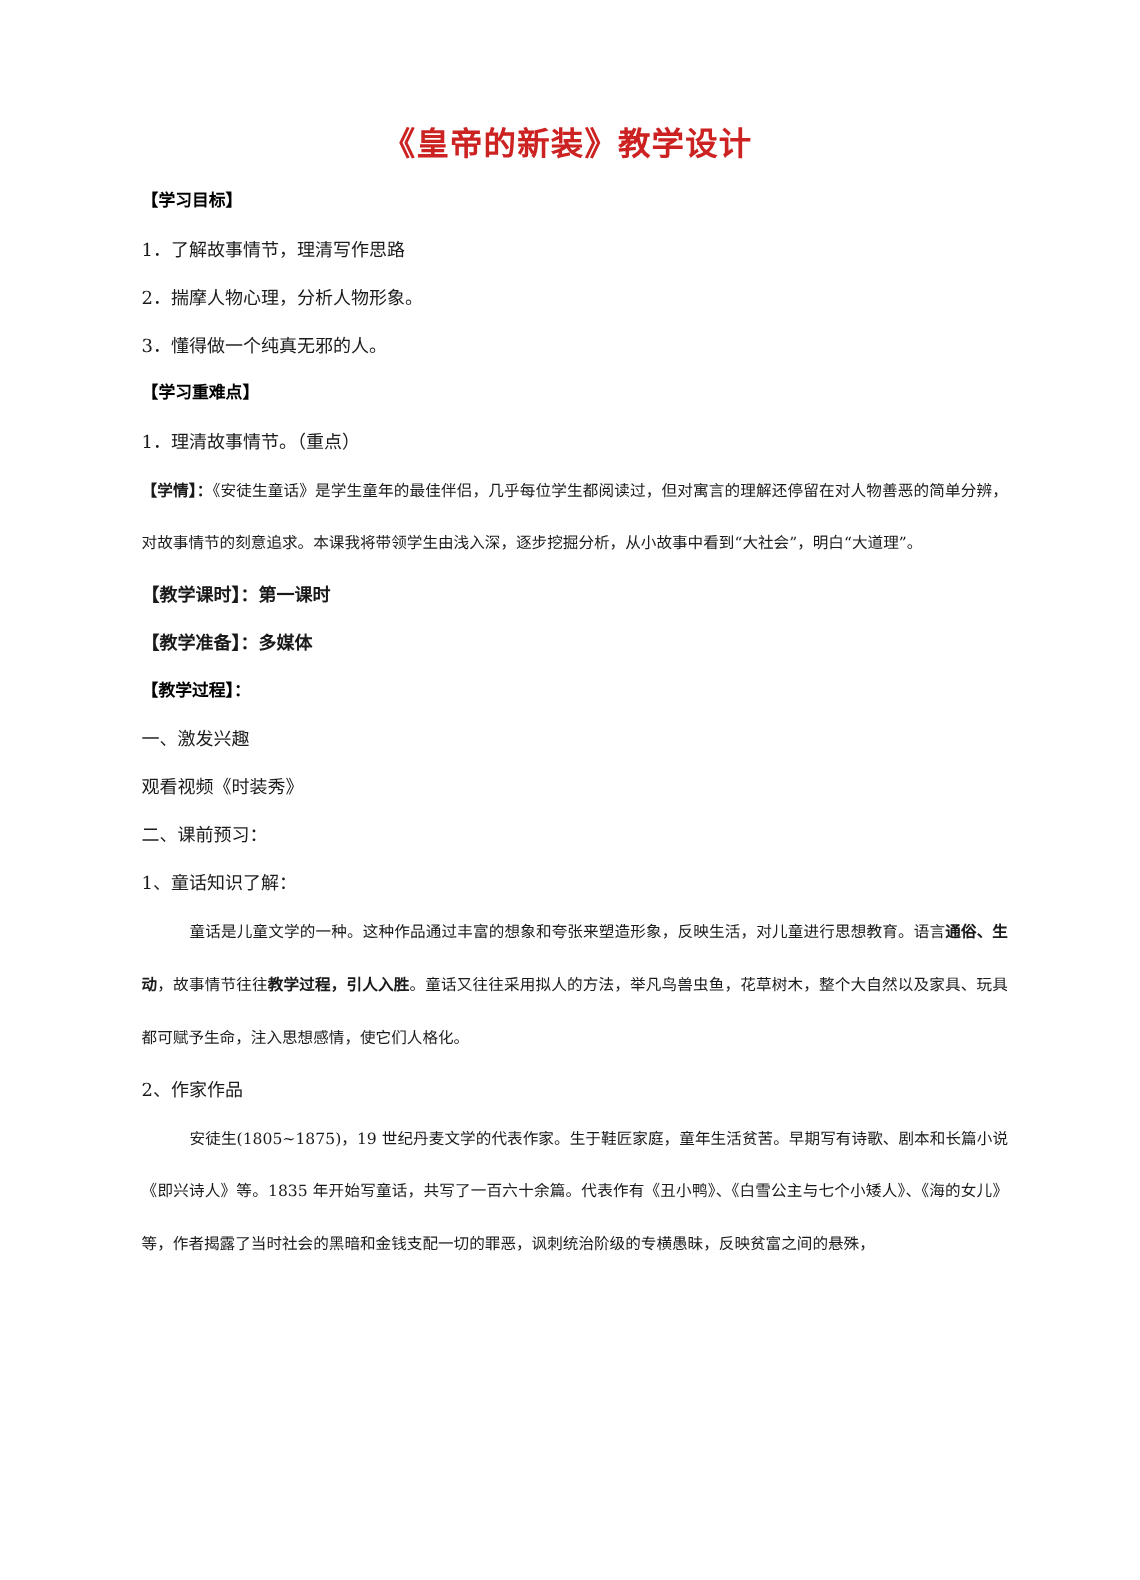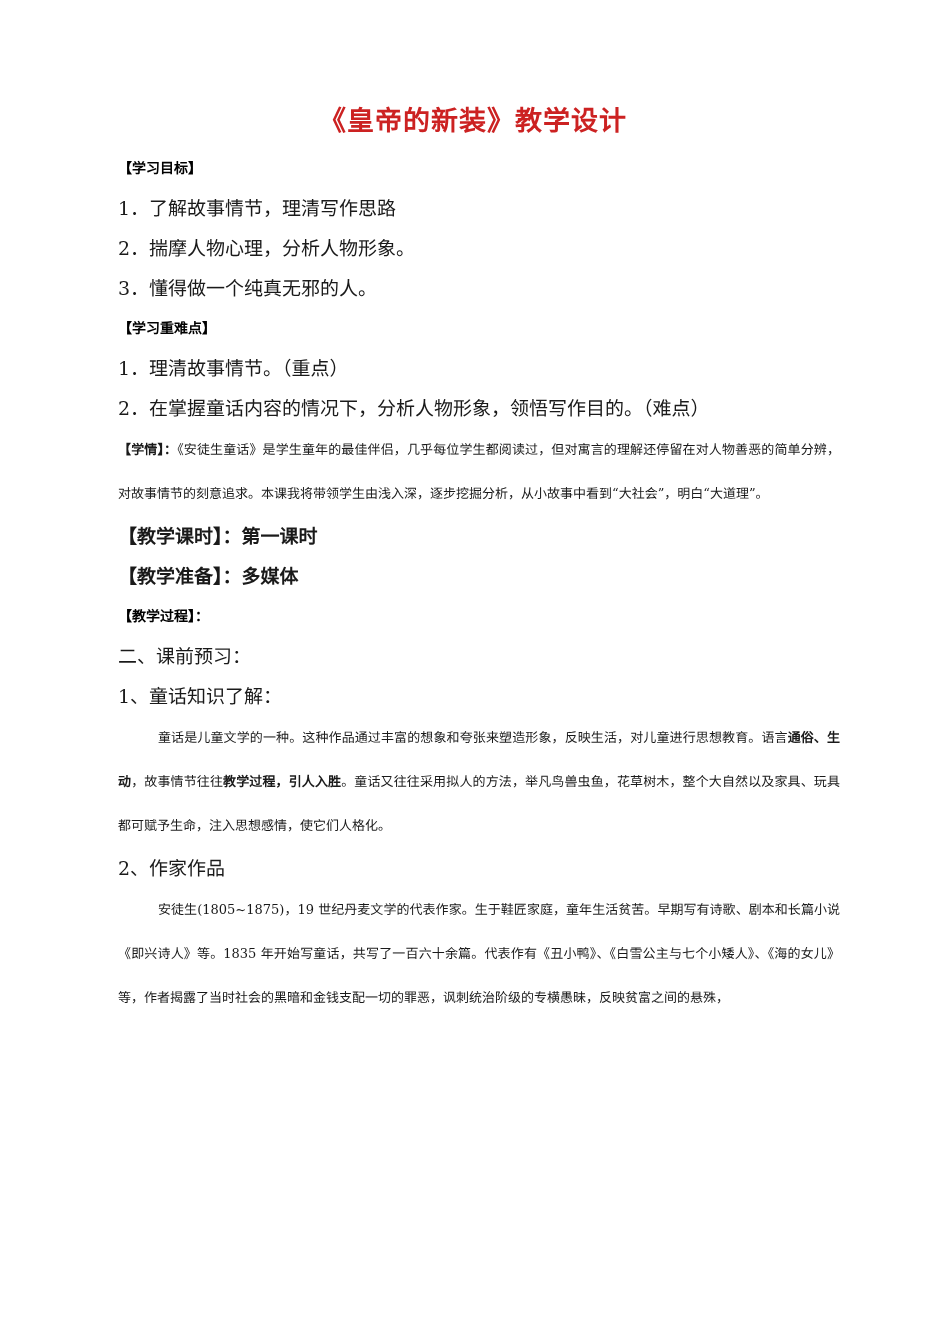--- a/index.html
+++ b/index.html
@@ -37,21 +37,21 @@
   }
   .sec-head {
     font-family: "DejaVu Sans", "Liberation Sans", sans-serif;
     font-weight: bold;
     font-size: 14px;
     line-height: 40px;
     margin: 0;
     white-space: pre;
   }
   .line {
-    font-size: 19px;
+    font-size: 15px;
     line-height: 40px;
     margin: 0;
     white-space: pre;
     color: #1a1a1a;
   }
   .para {
     font-size: 13px;
     line-height: 44px;
     margin: 0;
     text-align: justify;
@@ -78,30 +78,31 @@
 
     <div class="sec-head">【学习目标】</div>
 
     <div class="line">1．了解故事情节，理清写作思路</div>
     <div class="line">2．揣摩人物心理，分析人物形象。</div>
     <div class="line">3．懂得做一个纯真无邪的人。</div>
 
     <div class="sec-head">【学习重难点】</div>
 
     <div class="line">1．理清故事情节。（重点）</div>
-    <div class="line">2．在掌握童话内容的情况下，分析人物形象，领悟写作目的。（难点）</div>
 
     <p class="para"><span class="sec-inline">【学情】：</span><span>《安徒生童话》是学生童年的最佳伴侣，几乎每位学生都阅读过，但对寓言的理解还停留在对人物善恶的简单分辨，对故事情节的刻意追求。本课我将带领学生由浅入深，逐步挖掘分析，从小故事中看到“大社会”，明白“大道理”。</span></p>
 
     <div class="line"><span class="sec-inline">【教学课时】：</span><span class="sec-inline">第一课时</span></div>
 
     <div class="line"><span class="sec-inline">【教学准备】：</span><span class="sec-inline">多媒体</span></div>
 
     <div class="sec-head">【教学过程】：</div>
 
+    <div class="line">一、激发兴趣</div>
+    <div class="line">观看视频《时装秀》</div>
     <div class="line">二、课前预习：</div>
     <div class="line">1、童话知识了解：</div>
 
     <p class="para indent2"><span>童话是儿童文学的一种。这种作品通过丰富的想象和夸张来塑造形象，反映生活，对儿童进行思想教育。语言</span><b>通俗、生动</b><span>，故事情节往往</span><b>教学过程，引人入胜</b><span>。童话又往往采用拟人的方法，举凡鸟兽虫鱼，花草树木，整个大自然以及家具、玩具都可赋予生命，注入思想感情，使它们人格化。</span></p>
 
     <div class="line">2、作家作品</div>
 
     <p class="para indent2">安徒生(1805~1875)，19 世纪丹麦文学的代表作家。生于鞋匠家庭，童年生活贫苦。早期写有诗歌、剧本和长篇小说《即兴诗人》等。1835 年开始写童话，共写了一百六十余篇。代表作有《丑小鸭》、《白雪公主与七个小矮人》、《海的女儿》等，作者揭露了当时社会的黑暗和金钱支配一切的罪恶，讽刺统治阶级的专横愚昧，反映贫富之间的悬殊，</p>
 
   </div>

